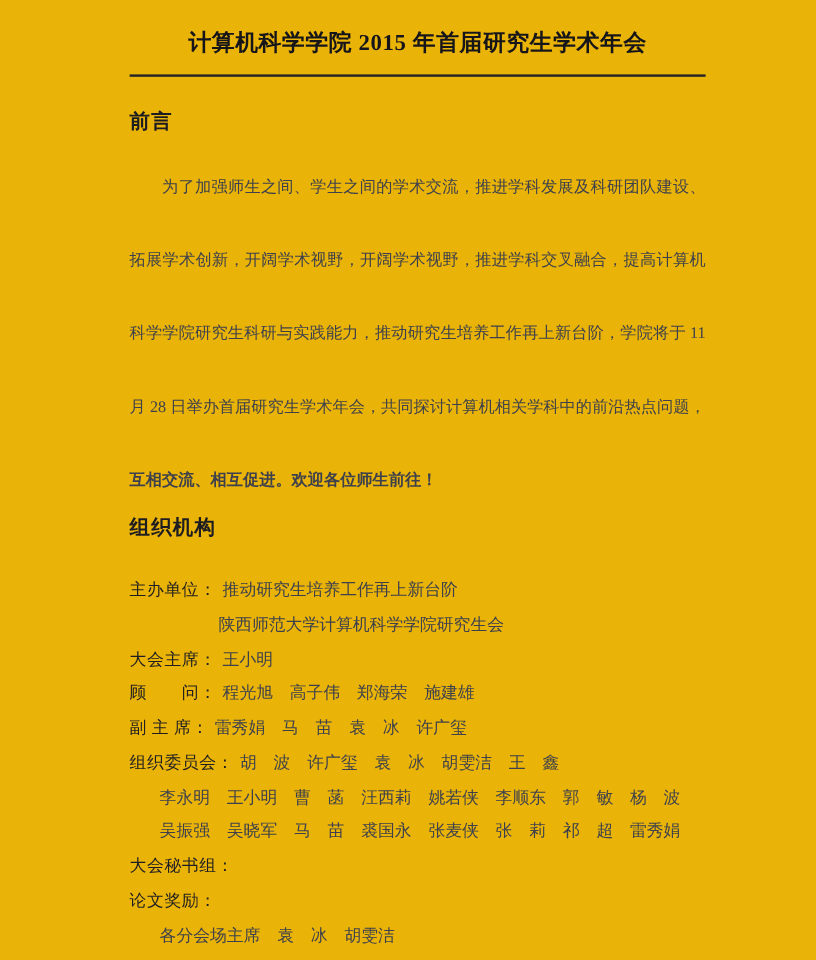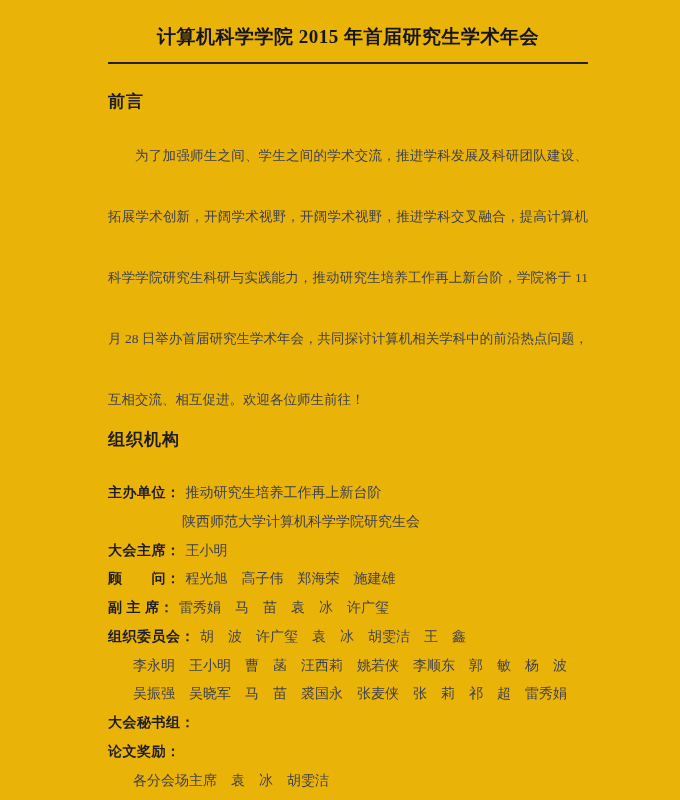--- a/index.html
+++ b/index.html
@@ -53,34 +53,34 @@
     line-height: 32px;
     color: #3e414c;
   }
   .par-line {
     text-align: justify;
     text-align-last: justify;
     white-space: normal;
     margin-top: 29px;
   }
   .par-line.indent { text-indent: 27px; }
-  .par-line.last  { text-align: right; text-align-last: left; }
+  .par-line.last  { text-align: right; text-align-last: left; font-weight: bold; }
   .org-rows {
     margin-top: 30px;
     font-size: 14px;
     color: #3e414c;
   }
   .org-row {
     line-height: 28.75px;
     white-space: nowrap;
   }
   .org-row.ind1 { padding-left: 25px; }
   .org-row.ind2 { padding-left: 74px; }
   .org-label {
-    font-weight: bold;
+    font-weight: normal;
     color: #1d1d23;
     letter-spacing: 0.5px;
     margin-right: 5px;
   }
 </style>
 </head>
 <body>
 
 <div class="page">
   <h1 class="doc-title">计算机科学学院 2015 年首届研究生学术年会</h1>

